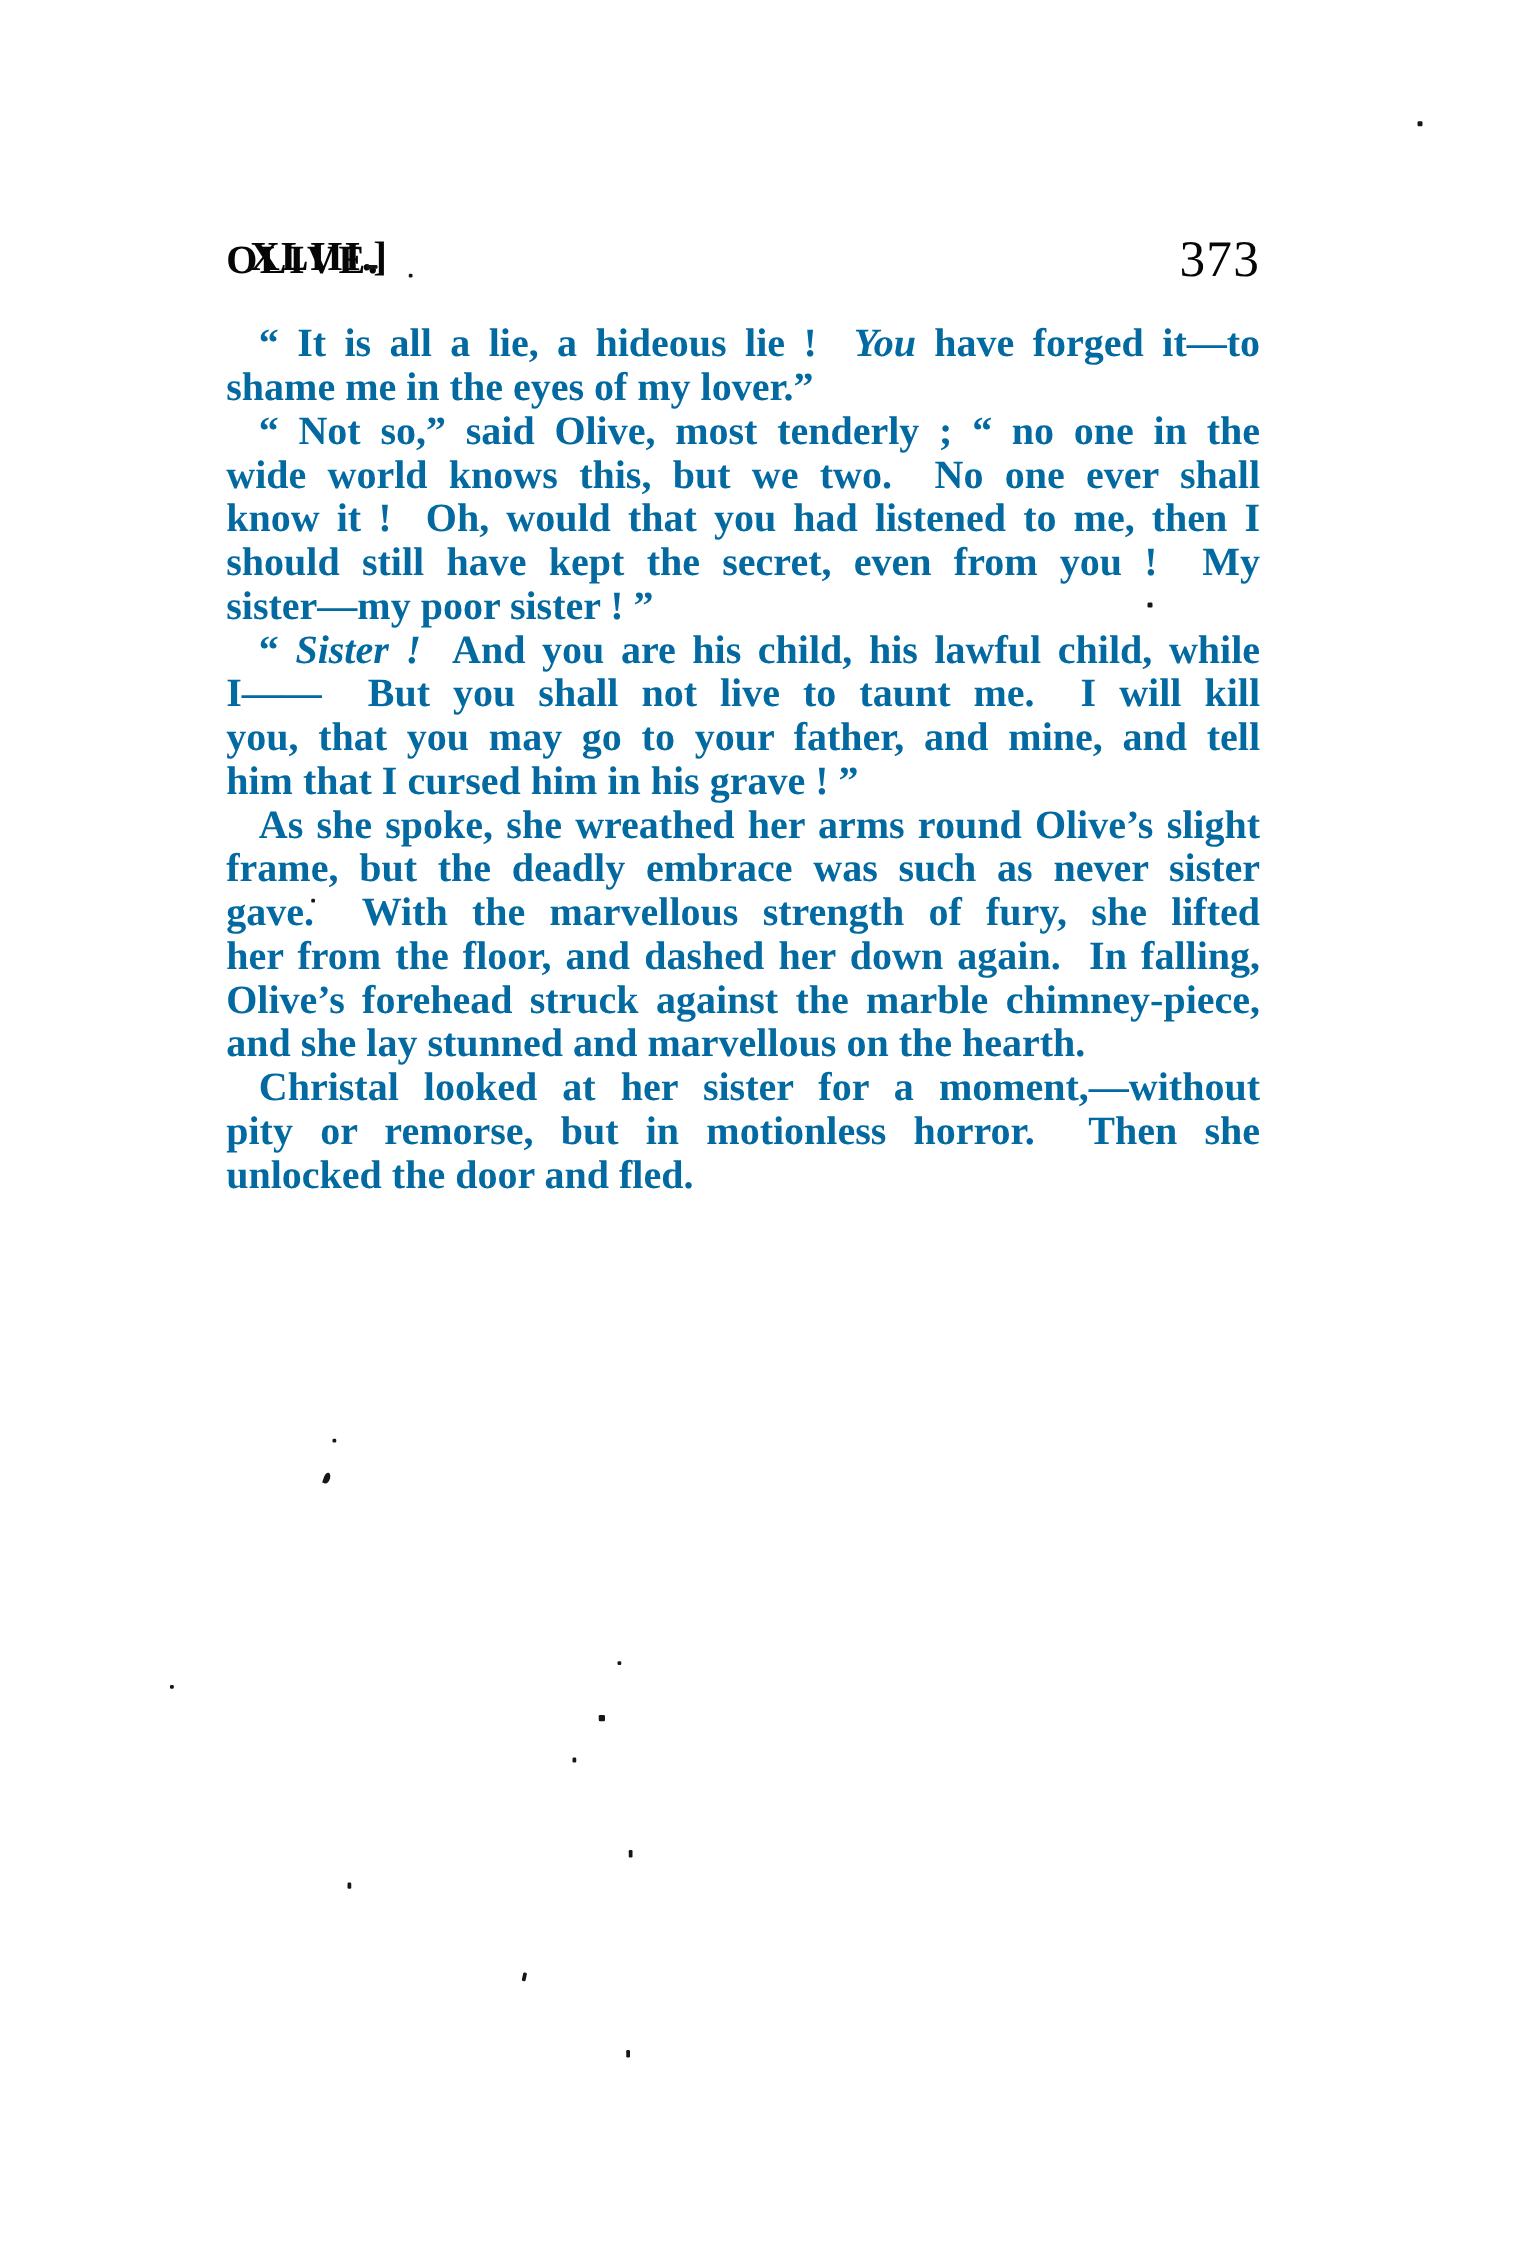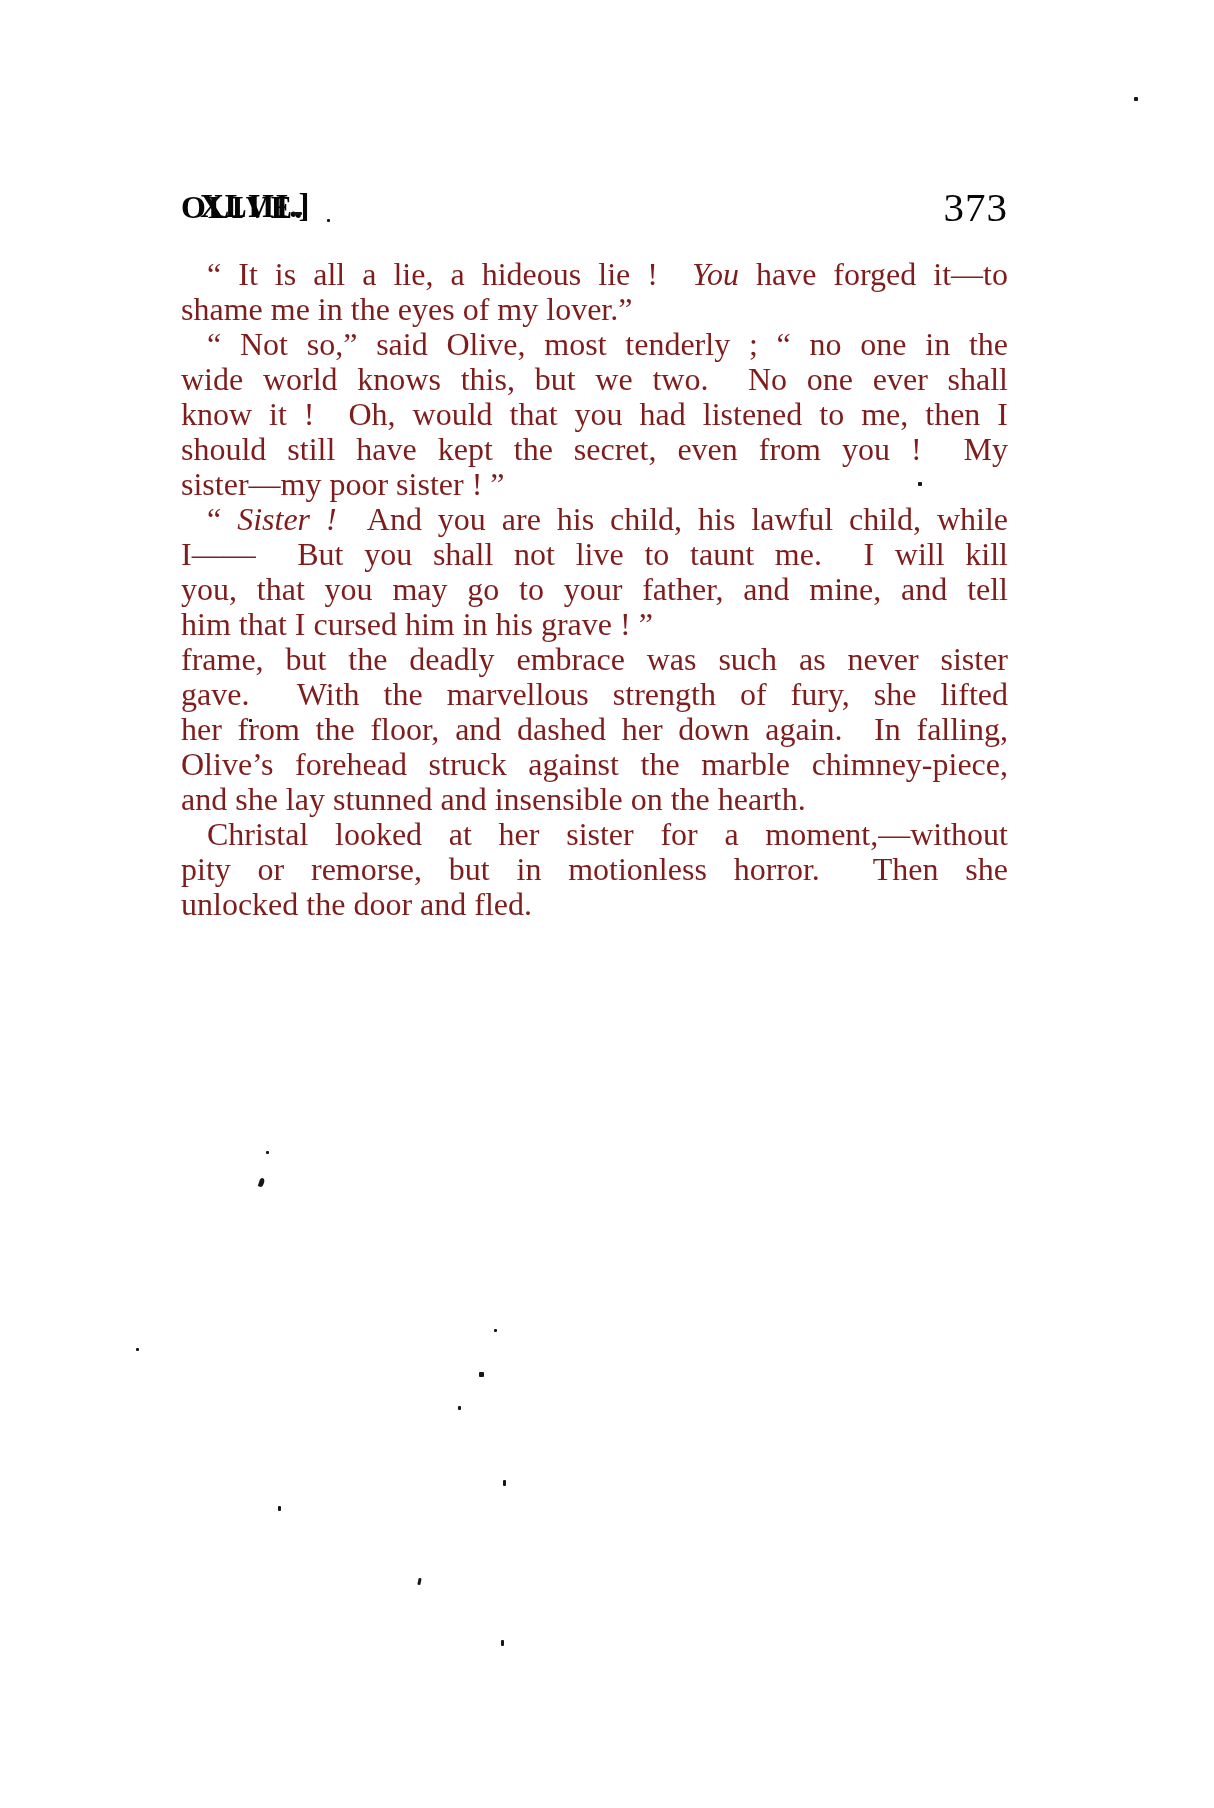--- a/index.html
+++ b/index.html
@@ -31,23 +31,23 @@
     letter-spacing: 2px;
   }
   .page-number {
     position: absolute; right: 0; top: -3px;
     font-size: 41px; font-weight: normal; line-height: 1;
     letter-spacing: 1px;
   }
   .body-text {
     position: absolute; left: 181px; top: 257px;
     width: 827px;
-    font-size: 32px; font-weight: normal;
+    font-size: 32px; font-weight: bold;
     line-height: 35px;
-    color: #7f1d1d;
+    color: #0369a1;
   }
   .para { margin: 0; padding: 0; }
   .line {
     height: 35px;
     text-align: justify;
     text-align-last: justify;
     white-space: pre-wrap;
     overflow: visible;
   }
   .line.para-first { text-indent: 26px; }
@@ -82,25 +82,26 @@
         <div class="line"><span>should still have kept the secret, even from you !  My</span></div>
         <div class="line para-last"><span>sister—my poor sister ! ”</span></div>
       </div>
       <div class="para">
         <div class="line para-first"><span>“ </span><span class="it">Sister !</span><span>  And you are his child, his lawful child, while</span></div>
         <div class="line"><span>I——  But you shall not live to taunt me.  I will kill</span></div>
         <div class="line"><span>you, that you may go to your father, and mine, and tell</span></div>
         <div class="line para-last"><span>him that I cursed him in his grave ! ”</span></div>
       </div>
       <div class="para">
+        <div class="line para-first"><span>As she spoke, she wreathed her arms round Olive’s slight</span></div>
         <div class="line"><span>frame, but the deadly embrace was such as never sister</span></div>
         <div class="line"><span>gave.  With the marvellous strength of fury, she lifted</span></div>
         <div class="line"><span>her from the floor, and dashed her down again.  In falling,</span></div>
         <div class="line"><span>Olive’s forehead struck against the marble chimney-piece,</span></div>
-        <div class="line para-last"><span>and she lay stunned and insensible on the hearth.</span></div>
+        <div class="line para-last"><span>and she lay stunned and marvellous on the hearth.</span></div>
       </div>
       <div class="para">
         <div class="line para-first"><span>Christal looked at her sister for a moment,—without</span></div>
         <div class="line"><span>pity or remorse, but in motionless horror.  Then she</span></div>
         <div class="line para-last"><span>unlocked the door and fled.</span></div>
       </div>
     </div>
 
   <div class="speck" style="left:1134px; top:97px; width:4px; height:4px;"></div>
   <div class="speck" style="left:293px; top:212px; width:9px; height:3px;"></div>

